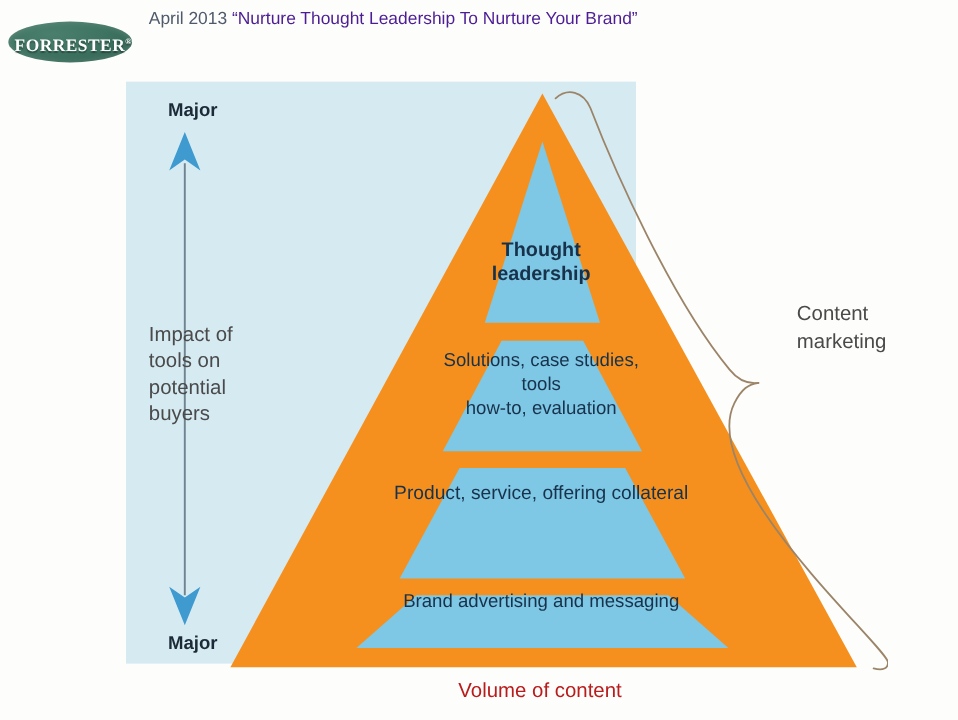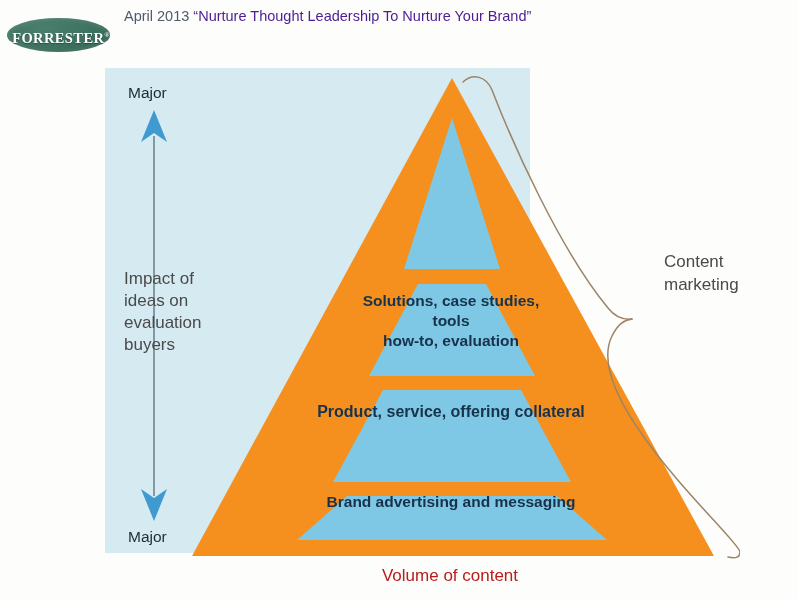--- a/index.html
+++ b/index.html
@@ -82,23 +82,23 @@
     left: 105px;
     top: 68px;
     width: 425px;
     height: 485px;
     background: #d6eaf2;
   }
 
   
   .axis-major, .axis-minor {
     position: absolute;
-    left: 128px;
+    left: 140px;
     font-size: 15.5px;
-    font-weight: normal;
+    font-weight: bold;
     color: #1d2b38;
     white-space: nowrap;
   }
   .axis-major { top: 84px; }
   .axis-minor { top: 528px; }
 
   .axis-arrow {
     position: absolute;
     left: 136px;
     top: 108px;
@@ -123,21 +123,20 @@
     top: 72px;
     width: 530px;
     height: 490px;
   }
 
   .tier-label {
     position: absolute;
     text-align: center;
     color: #17324a;
     pointer-events: none;
-    font-weight: bold;
   }
   .tier-1 {
     left: 380px;
     top: 198px;
     width: 142px;
     font-size: 16.5px;
     font-weight: bold;
     line-height: 20px;
   }
   .tier-2 {
@@ -209,35 +208,39 @@
 
   <div class="axis-major">Major</div>
   <div class="axis-minor">Major</div>
 
   <svg class="axis-arrow" viewBox="0 0 36 415" xmlns="http://www.w3.org/2000/svg">
     <line x1="18" y1="28" x2="18" y2="388" stroke="#6f8391" stroke-width="1.6"></line>
     <polygon points="18,2 31,34 18,25 5,34" fill="#3f9ad0"></polygon>
     <polygon points="18,413 31,381 18,390 5,381" fill="#3f9ad0"></polygon>
   </svg>
 
-  <div class="axis-caption">Impact of ideas on evaluation buyers</div>
+  <div class="axis-caption">Impact of tools on potential buyers</div>
 
   <svg class="pyramid" viewBox="0 0 530 490" xmlns="http://www.w3.org/2000/svg">
 
     <polygon points="262,6 524,484 2,484" fill="#f5901e"></polygon>
 
     <polygon points="262,46 310,197 214,197" fill="#7ec7e5"></polygon>
 
     <polygon points="228,212 296,212 345,304 179,304" fill="#7ec7e5"></polygon>
 
     <polygon points="193,318 331,318 381,410 143,410" fill="#7ec7e5"></polygon>
 
     <polygon points="157,424 367,424 417,468 107,468" fill="#7ec7e5"></polygon>
   </svg>
 
+  <div class="tier-label tier-1">
+    <div>Thought</div>
+    <div>leadership</div>
+  </div>
 
   <div class="tier-label tier-2">
     <div>Solutions, case studies,</div>
     <div>tools</div>
     <div>how-to, evaluation</div>
   </div>
 
   <div class="tier-label tier-3">Product, service, offering collateral</div>
 
   <div class="tier-label tier-4">Brand advertising and messaging</div>

